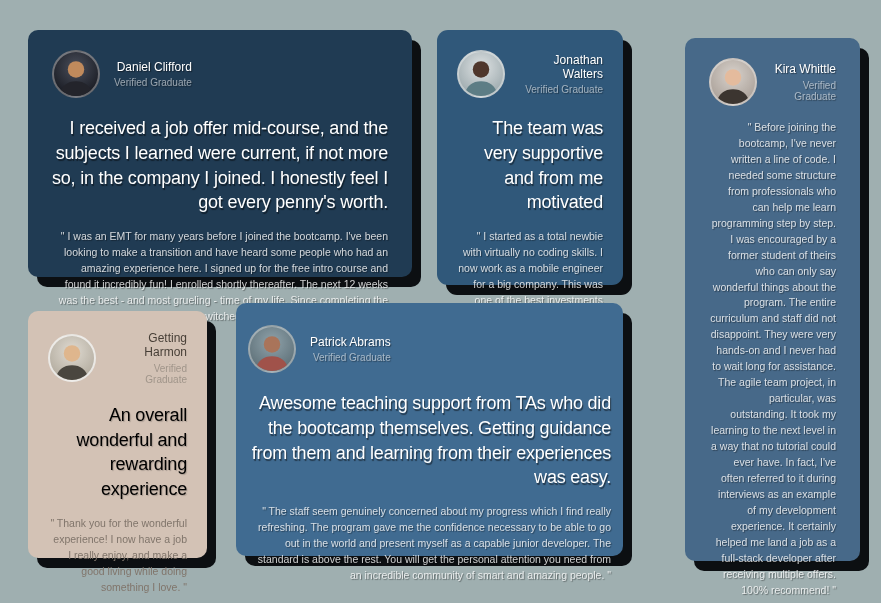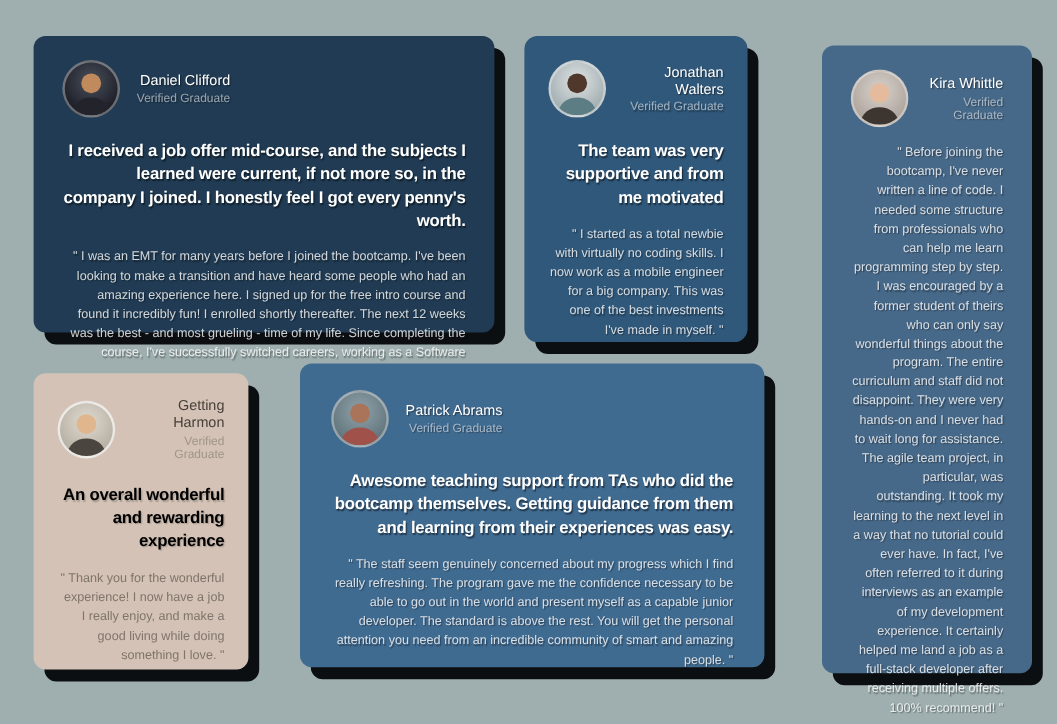--- a/index.html
+++ b/index.html
@@ -23,38 +23,38 @@
     border:2px solid rgba(255,255,255,0.35);
     overflow:hidden;flex:0 0 auto;
     box-sizing:border-box;
   }
   .avatar svg{display:block;width:100%;height:100%;}
   .person-id{display:flex;flex-direction:column;gap:3px;min-width:0;}
   .name{font-size:12px;line-height:1.2;color:#ffffff;text-shadow:1px 1px 1px rgba(0,0,0,0.45);}
   .badge{font-size:10px;color:rgba(255,255,255,0.55);text-shadow:1px 1px 1px rgba(0,0,0,0.35);}
   .headline{
     margin:18px 0 0 0;
-    font-size:14px;font-weight:bold;line-height:1.38;
+    font-size:18px;font-weight:normal;line-height:1.38;
     letter-spacing:-0.2px;
     color:#ffffff;
     text-shadow:1px 2px 1px rgba(0,0,0,0.5);
   }
   .quote{
     margin:14px 0 0 0;
     font-size:10.5px;line-height:1.52;
     color:rgba(255,255,255,0.8);
     text-shadow:1px 1px 1px rgba(0,0,0,0.4);
   }
 
   
   .card-1{left:28px;top:30px;width:384px;height:247px;}
   .card-2{left:437px;top:30px;width:186px;height:255px;padding:20px 20px;border-radius:11px;}
   .card-3{left:648px;top:38px;width:175px;height:523px;padding:20px 24px;margin-left:37px;}
   .card-4{left:28px;top:311px;width:179px;height:247px;padding:20px 20px;}
-  .card-5{left:250px;top:303px;width:387px;height:253px;padding:22px 26px;}
+  .card-5{left:236px;top:303px;width:387px;height:253px;padding:22px 12px;}
 
   
   .card--light .name{color:#473f37;text-shadow:none;}
   .card--light .badge{color:#a0958a;text-shadow:none;}
   .card--light .headline{color:#000000;text-shadow:1px 1px 1px rgba(0,0,0,0.2);}
   .card--light .quote{color:#80756b;text-shadow:none;}
   .card--light .avatar{border-color:rgba(255,255,255,0.7);}
 
   
   .av1{background:radial-gradient(circle at 50% 35%, #4a4f5c 0%, #16181f 85%);}

